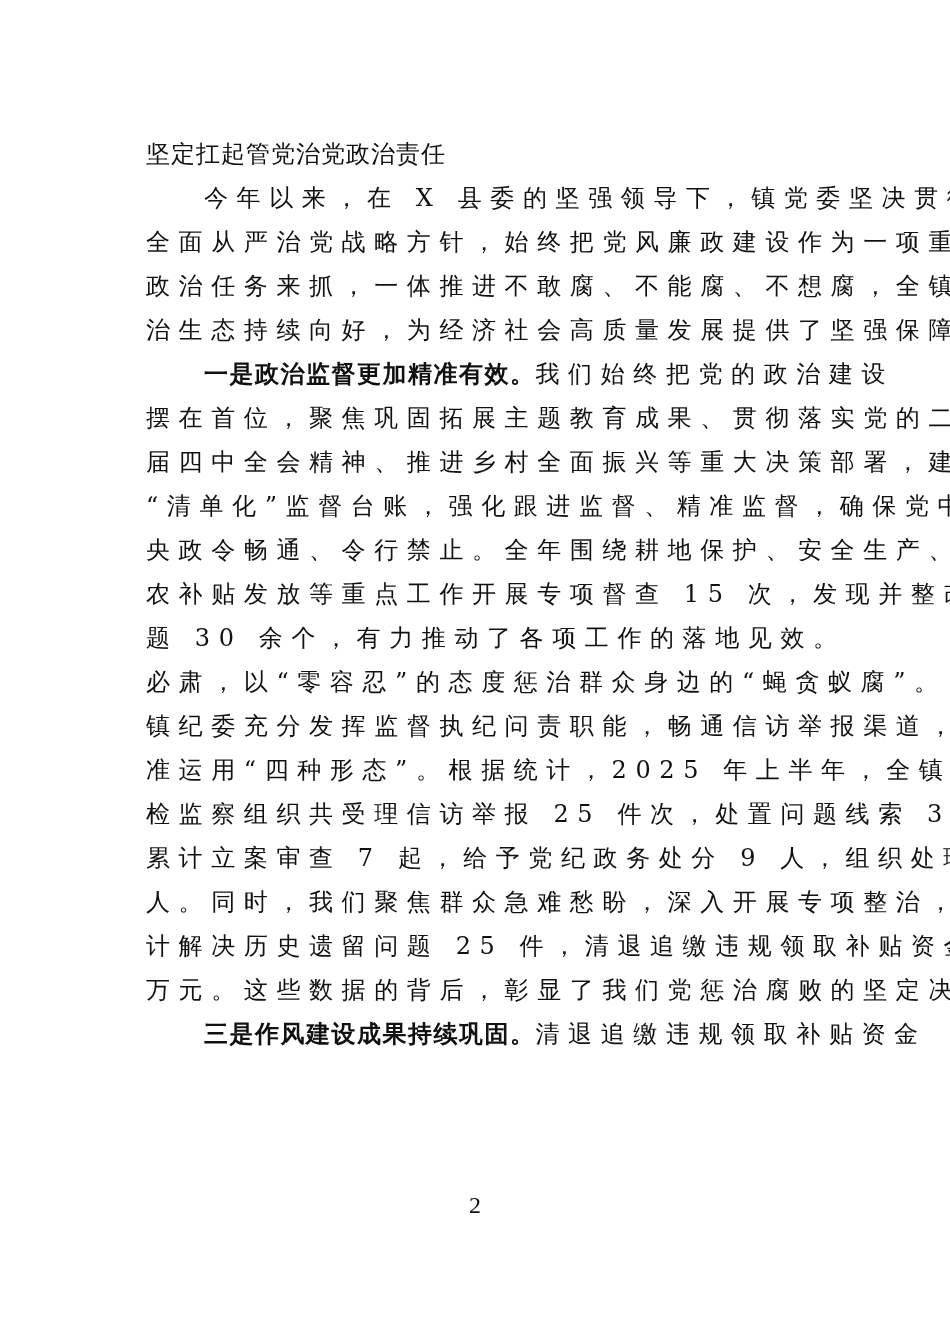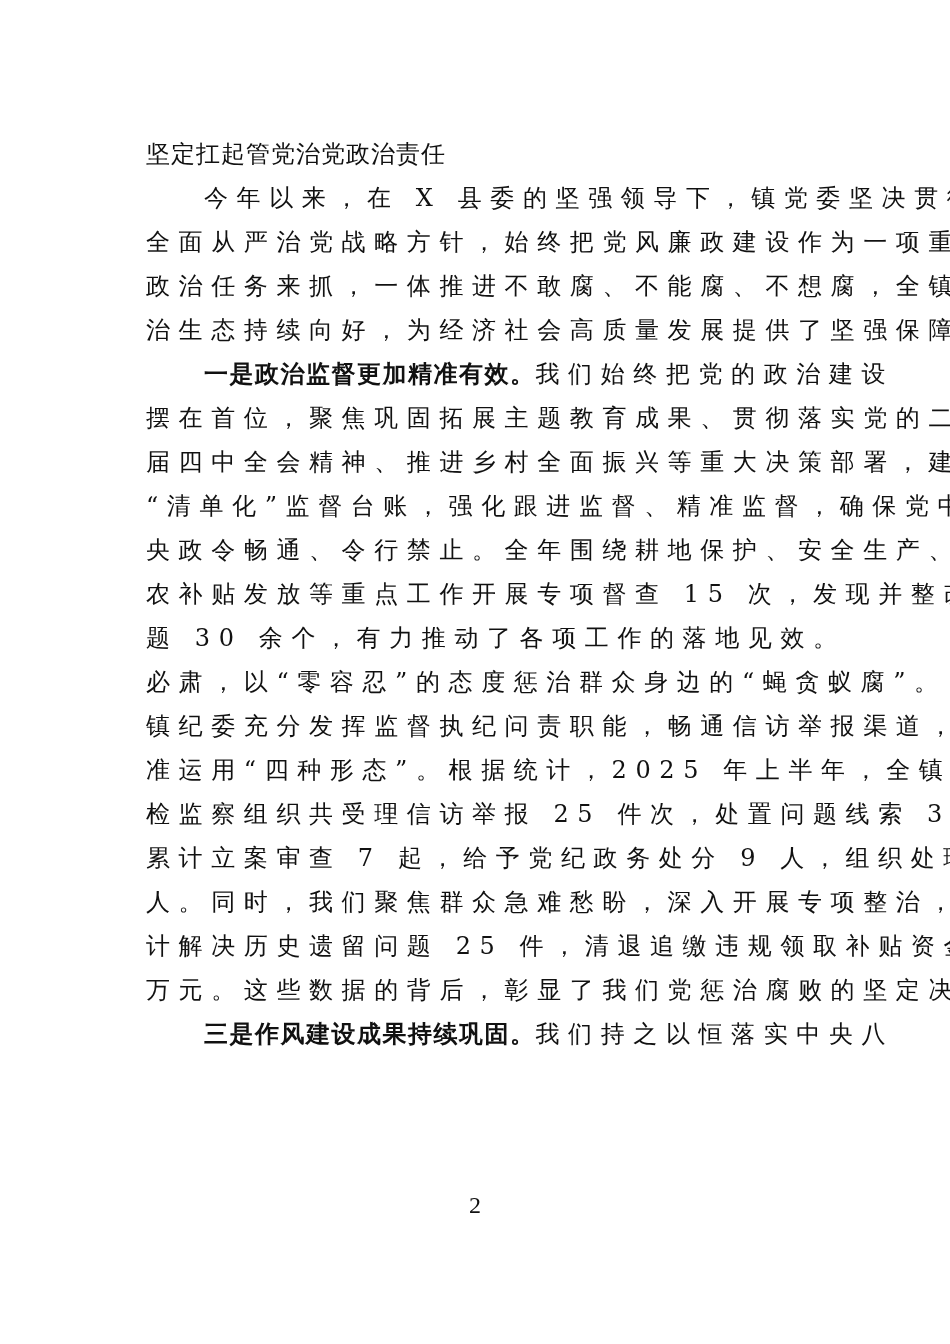--- a/index.html
+++ b/index.html
@@ -96,19 +96,19 @@
       <span class="line">镇纪委充分发挥监督执纪问责职能，畅通信访举报渠道，精</span>
       <span class="line">准运用“四种形态”。根据统计，2025 年上半年，全镇纪</span>
       <span class="line">检监察组织共受理信访举报 25 件次，处置问题线索 30 条；</span>
       <span class="line">累计立案审查 7 起，给予党纪政务处分 9 人，组织处理 12</span>
       <span class="line">人。同时，我们聚焦群众急难愁盼，深入开展专项整治，累</span>
       <span class="line">计解决历史遗留问题 25 件，清退追缴违规领取补贴资金 7.2</span>
       <span class="line">万元。这些数据的背后，彰显了我们党惩治腐败的坚定决心</span>
     </div>
 
     <div class="paragraph">
-      <span class="line first"><span class="bold">三是作风建设成果持续巩固。</span><span>我们持之以恒落实中央八</span></span>
+      <span class="line first"><span class="bold">三是作风建设成果持续巩固。</span><span>清退追缴违规领取补贴资金</span></span>
     </div>
 
   </div>
 
   <div class="page-number">2</div>
 </div>
 
 </body></html>

